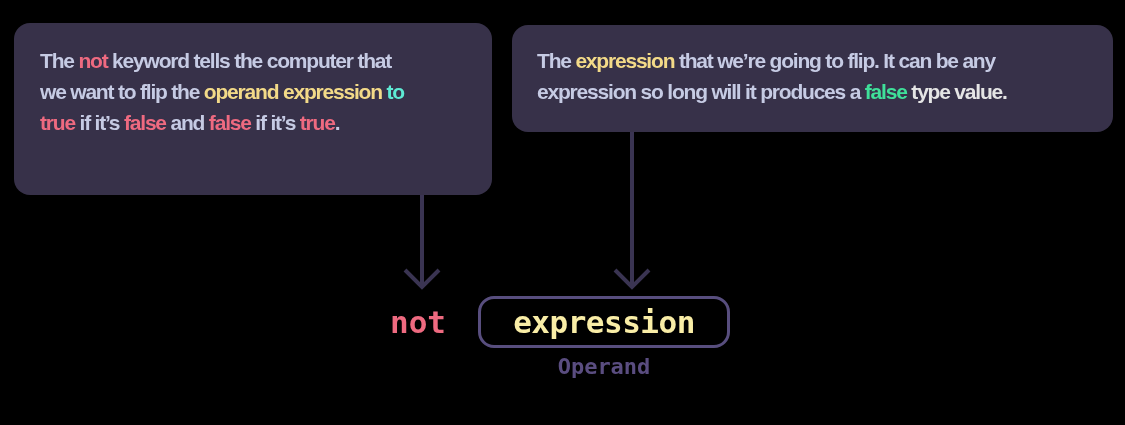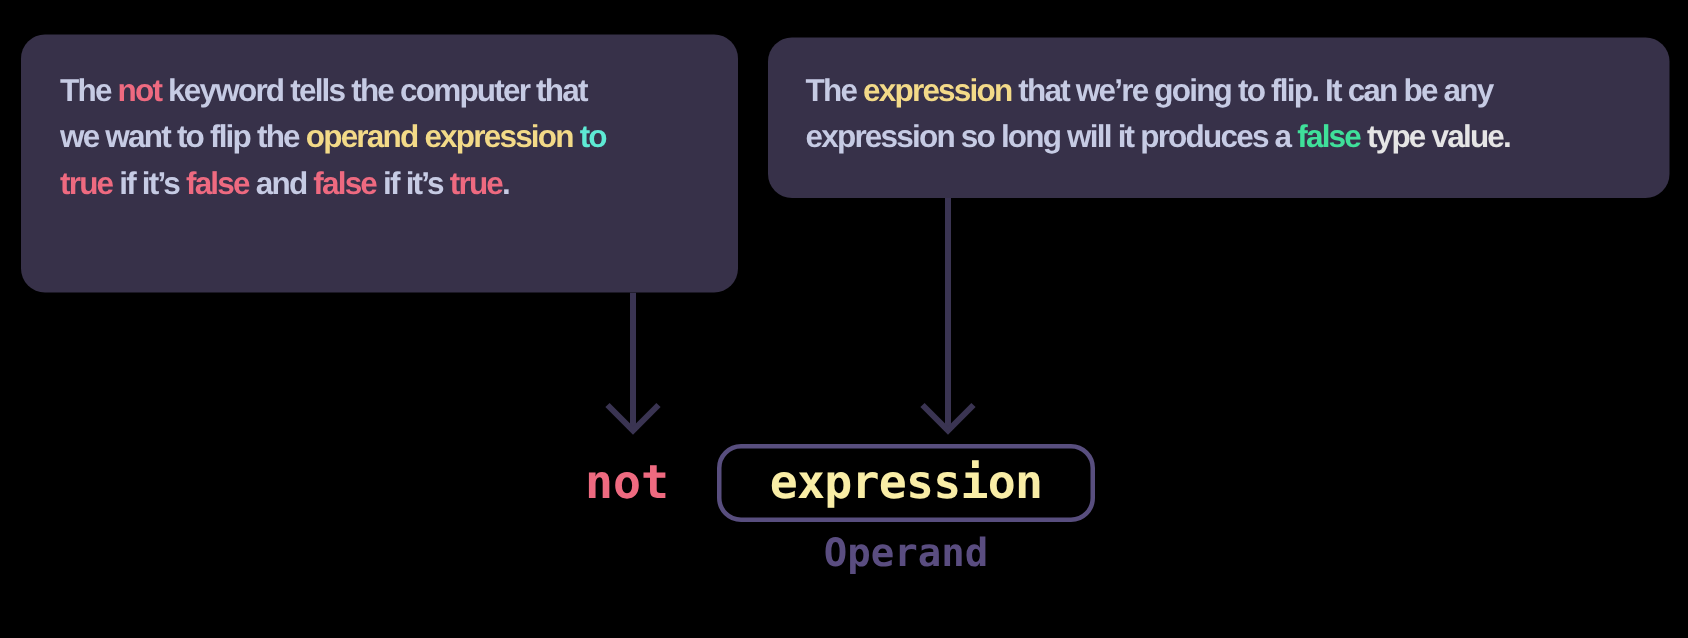--- a/index.html
+++ b/index.html
@@ -78,21 +78,21 @@
     letter-spacing: -0.5px;
     color: var(--code-yellow);
   }
   .operand-caption {
     position: absolute;
     left: 478px; top: 354px;
     width: 252px;
     text-align: center;
     font-family: "DejaVu Sans Mono", monospace;
     font-weight: 700;
-    font-size: 26px;
+    font-size: 22px;
     color: var(--operand-label);
   }
 </style>
 </head>
 <body>
 
 <div class="canvas">
 
   <div class="callout callout-left">
     <div>

